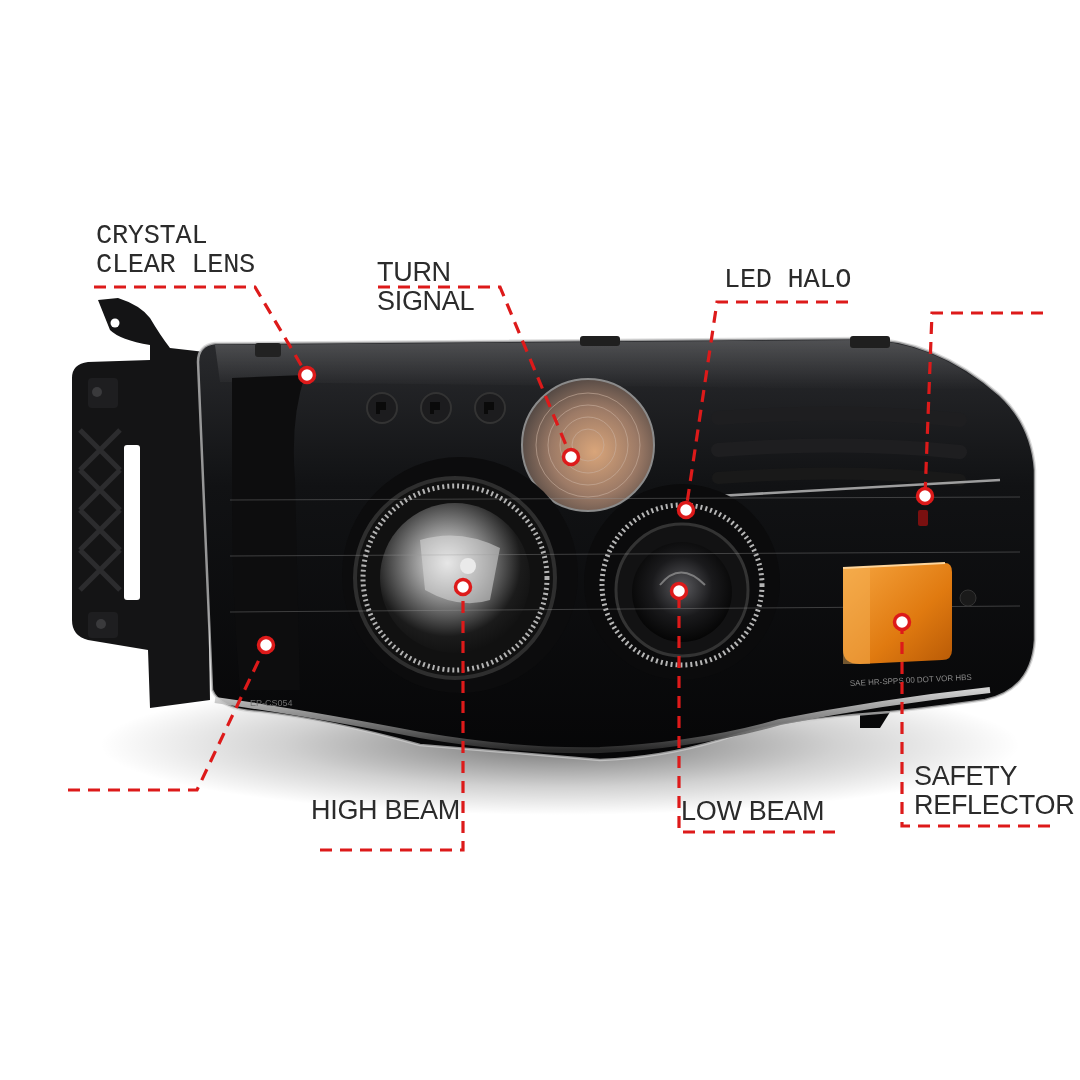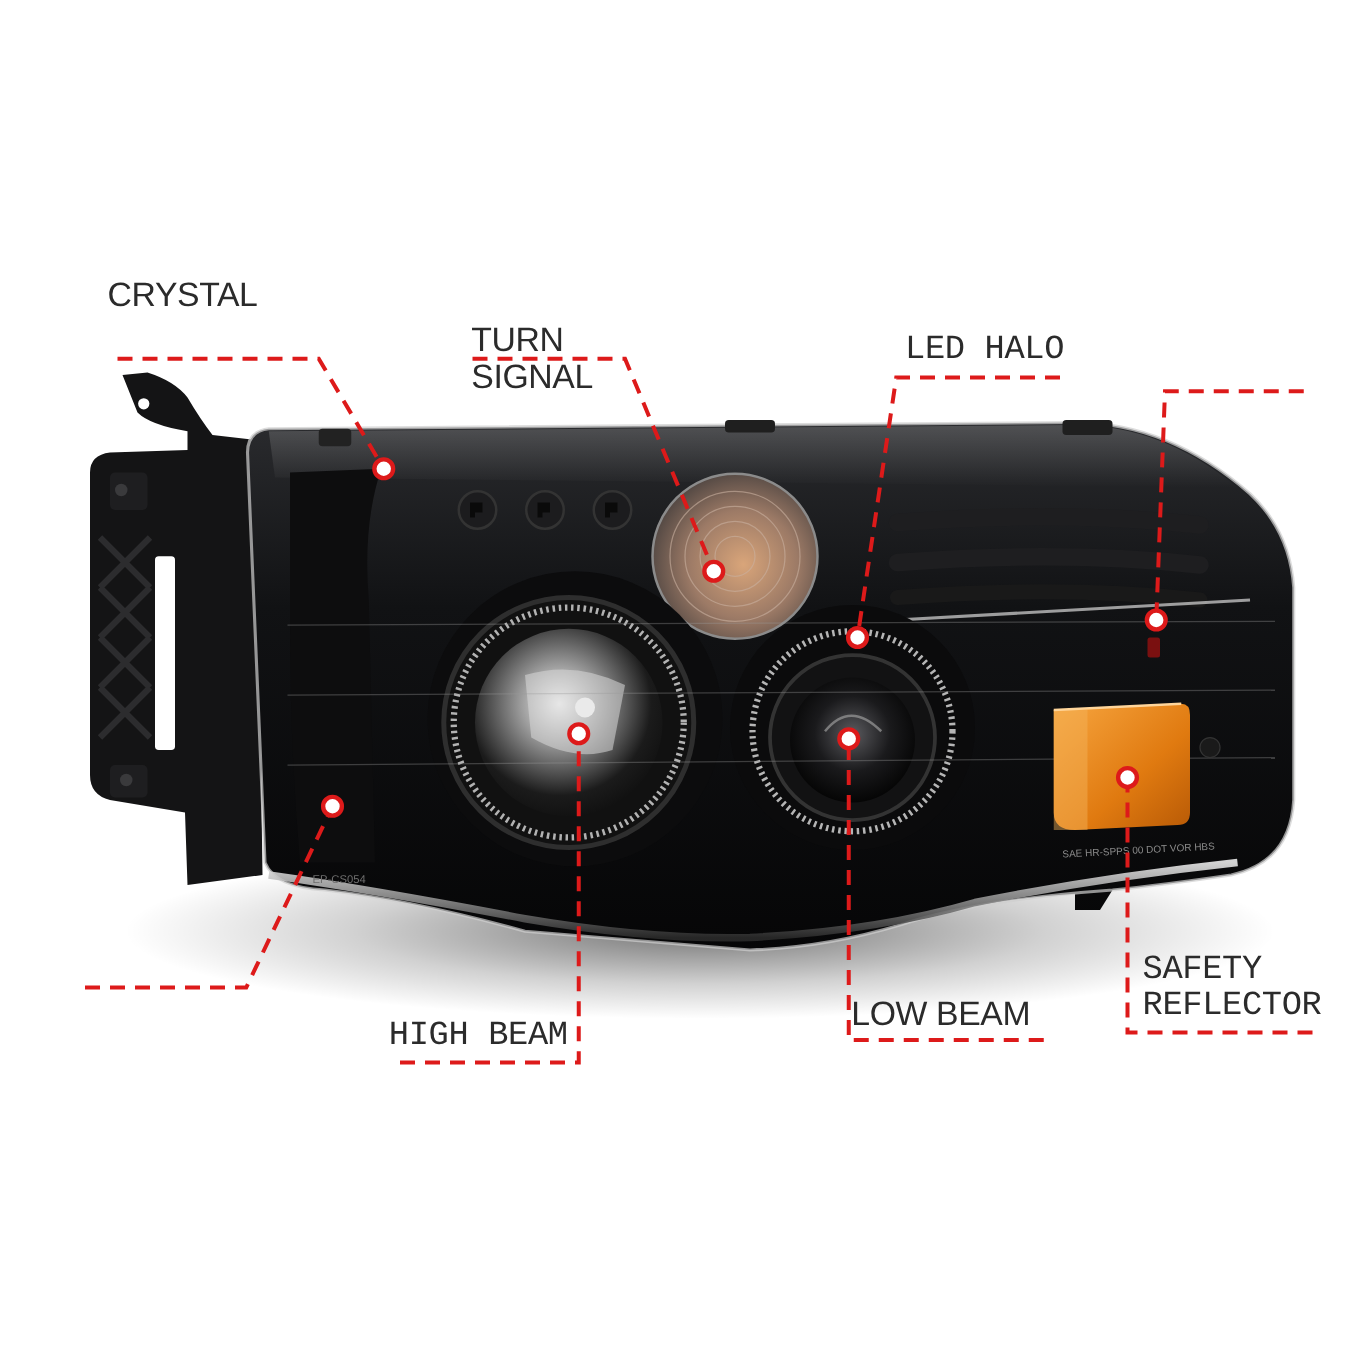--- a/index.html
+++ b/index.html
@@ -163,41 +163,42 @@
       <circle cx="571" cy="457" r="7.5"></circle>
       <circle cx="686" cy="510" r="7.5"></circle>
       <circle cx="925" cy="496" r="7.5"></circle>
       <circle cx="266" cy="645" r="7.5"></circle>
       <circle cx="463" cy="587" r="7.5"></circle>
       <circle cx="679" cy="591" r="7.5"></circle>
       <circle cx="902" cy="622" r="7.5"></circle>
     </g>
   </svg>
 
-  <div class="label" style="left:86px; top:222px;">
+  <div class="label" style="left:96px; top:222px;font-family:Liberation Mono, monospace;">
     <span>CRYSTAL</span>
+    <span>CLEAR LENS</span>
   </div>
 
   <div class="label" style="left:377px; top:222px;margin-top:36px;">
     <span>TURN</span>
     <span>SIGNAL</span>
   </div>
 
   <div class="label" style="left:724px; top:266px;font-family:Liberation Mono, monospace;">
     <span>LED HALO</span>
   </div>
 
 
 
-  <div class="label" style="left:311px; top:815px;font-family:Liberation Mono, monospace;">
+  <div class="label" style="left:311px; top:796px;">
     <span>HIGH BEAM</span>
   </div>
 
   <div class="label" style="left:681px; top:797px;">
     <span>LOW BEAM</span>
   </div>
 
-  <div class="label" style="left:914px; top:762px;font-family:Liberation Mono, monospace;">
+  <div class="label" style="left:914px; top:762px;">
     <span>SAFETY</span>
     <span>REFLECTOR</span>
   </div>
 
 </div>
 
 </body></html>

